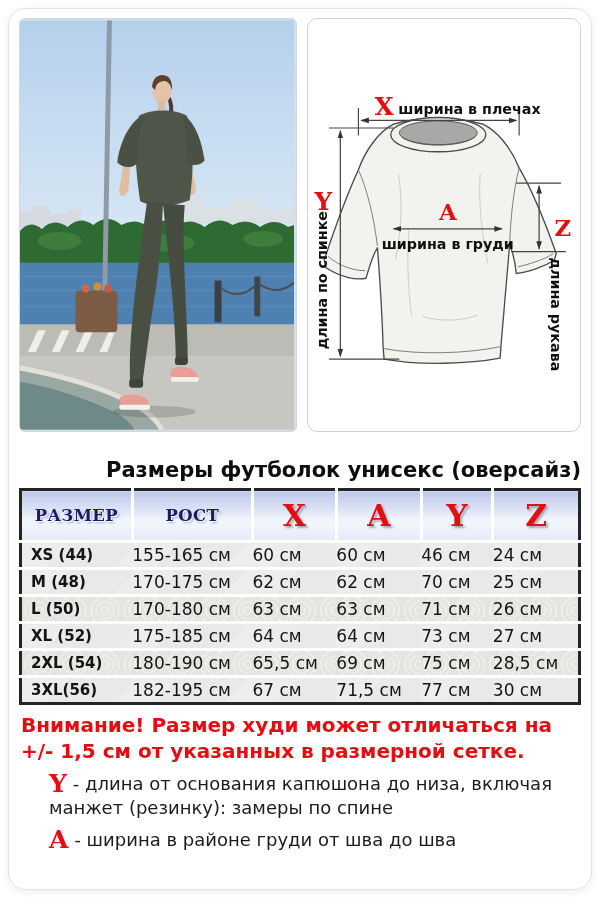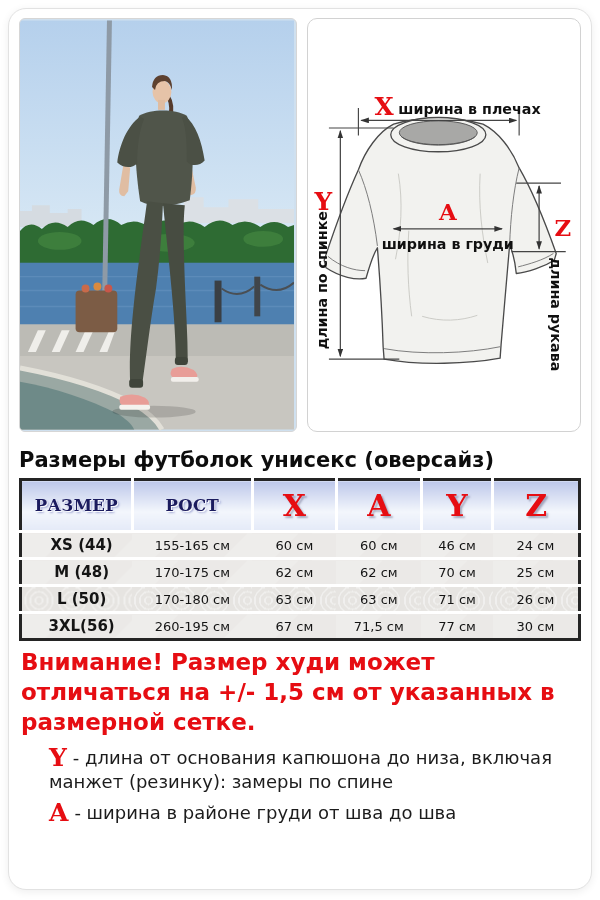--- a/index.html
+++ b/index.html
@@ -4,39 +4,39 @@
 <style>
   html,body{margin:0;padding:0;background:#fff;}
   body{width:600px;height:900px;font-family:"DejaVu Sans","Liberation Sans",sans-serif;color:#111;overflow:hidden;}
   .card{margin:8px;height:882px;box-sizing:border-box;border:1px solid #e2e2e2;border-radius:18px;
         box-shadow:0 2px 8px rgba(0,0,0,.07);padding:9px 10px 0;background:#fff;overflow:hidden;}
   .top{display:flex;gap:10px;height:414px;}
   .photo-panel{width:276px;min-width:276px;border:1px solid #d6d6d6;border-radius:6px;overflow:hidden;background:#cfe0ef;}
   .diagram-panel{flex:1;border:1px solid #d2d2d2;border-radius:10px;background:#fff;
                  display:flex;align-items:center;justify-content:center;overflow:hidden;}
   svg{display:block;}
-  .title{text-align:left;font-weight:bold;font-size:21px;color:#0d0d0d;margin:16px 0 6px;}
+  .title{text-align:right;font-weight:bold;font-size:21px;color:#0d0d0d;margin:26px 0 6px;}
   table.size-table{width:100%;border-collapse:collapse;border:3px solid #242424;table-layout:fixed;}
   col.c1{width:20%}col.c2{width:21.5%}col.c3{width:15%}col.c4{width:15.2%}col.c5{width:12.8%}col.c6{width:15.5%}
   th{background:linear-gradient(#bdc8ea,#f3f6fc 62%,#e4eaf8);font-family:"DejaVu Serif","Liberation Serif",serif;
      height:47px;vertical-align:middle;}
   th+th{border-left:3px solid #fff;}
   th.hdr-txt{color:#1b1b5e;font-size:16.5px;letter-spacing:.4px;
      text-shadow:1px 1px 0 rgba(255,255,255,.9),2px 2px 2px rgba(90,100,180,.5);}
   th.hdr-letter{color:#e60d12;font-size:30px;text-shadow:2px 2px 2px rgba(110,110,140,.55);}
-  tbody td{border-top:3px solid #fff;height:24px;font-size:13px;color:#141414;text-align:center;padding:0;}
-  tbody td.cell-size{text-align:center;padding-left:9px;font-weight:bold;font-size:15px;}
+  tbody td{border-top:3px solid #fff;height:24px;font-size:17px;color:#141414;text-align:left;padding:0;}
+  tbody td.cell-size{text-align:left;padding-left:9px;font-weight:bold;font-size:15px;}
   tr.odd td{background-color:#ebe9e7;
     background-image:linear-gradient(135deg,rgba(255,255,255,.16) 25%,transparent 25%,transparent 62%,rgba(255,255,255,.16) 62%);
     background-size:130px 56px;}
   tr.even td{background-color:#e6e4e1;
     background-image:radial-gradient(circle,transparent 0 3px,rgba(255,255,255,.42) 3px 4.5px,transparent 4.5px 8px,
       rgba(255,255,255,.42) 8px 9.5px,transparent 9.5px 13px,rgba(255,255,255,.42) 13px 14.5px,transparent 14.5px);
     background-size:33px 26px;}
-  .warning{color:#e60d12;font-weight:bold;font-size:23px;line-height:1.3;margin:7px 2px 7px;}
+  .warning{color:#e60d12;font-weight:bold;font-size:20px;line-height:1.3;margin:7px 2px 7px;}
   .legend{margin:0 0 0 30px;}
   .legend-item{font-size:18px;color:#1c1c1c;line-height:1.35;margin-bottom:6px;}
   .legend-letter{font-family:"DejaVu Serif","Liberation Serif",serif;font-weight:bold;color:#e60d12;
     font-size:25px;line-height:1;margin-right:6px;vertical-align:-2px;}
   .dim{stroke:#444;stroke-width:1.3;fill:none;}
   .tick{stroke:#444;stroke-width:1.2;fill:none;}
   .shirt{fill:#f2f2ef;stroke:#4a4a4a;stroke-width:1.4;stroke-linejoin:round;}
   .seam{stroke:#777;stroke-width:1;fill:none;}
   .wrk{stroke:#c9c9c4;stroke-width:1;fill:none;}
   .dletter{font-family:"DejaVu Serif","Liberation Serif",serif;font-weight:bold;fill:#e60d12;}
@@ -214,22 +214,38 @@
       </tr>
       <tr class="even">
         <td class="cell-size">L (50)</td>
         <td>170-180 см</td>
         <td>63 см</td>
         <td>63 см</td>
         <td>71 см</td>
         <td>26 см</td>
       </tr>
       <tr class="odd">
+        <td class="cell-size">XL (52)</td>
+        <td>175-185 см</td>
+        <td>64 см</td>
+        <td>64 см</td>
+        <td>73 см</td>
+        <td>27 см</td>
+      </tr>
+      <tr class="even">
+        <td class="cell-size">2XL (54)</td>
+        <td>180-190 см</td>
+        <td>65,5 см</td>
+        <td>69 см</td>
+        <td>75 см</td>
+        <td>28,5 см</td>
+      </tr>
+      <tr class="odd">
         <td class="cell-size">3XL(56)</td>
-        <td>260-195 см</td>
+        <td>182-195 см</td>
         <td>67 см</td>
         <td>71,5 см</td>
         <td>77 см</td>
         <td>30 см</td>
       </tr>
     </tbody>
   </table>
 
   <div class="warning">Внимание! Размер худи может отличаться на +/- 1,5 см от указанных в размерной сетке.</div>
 

